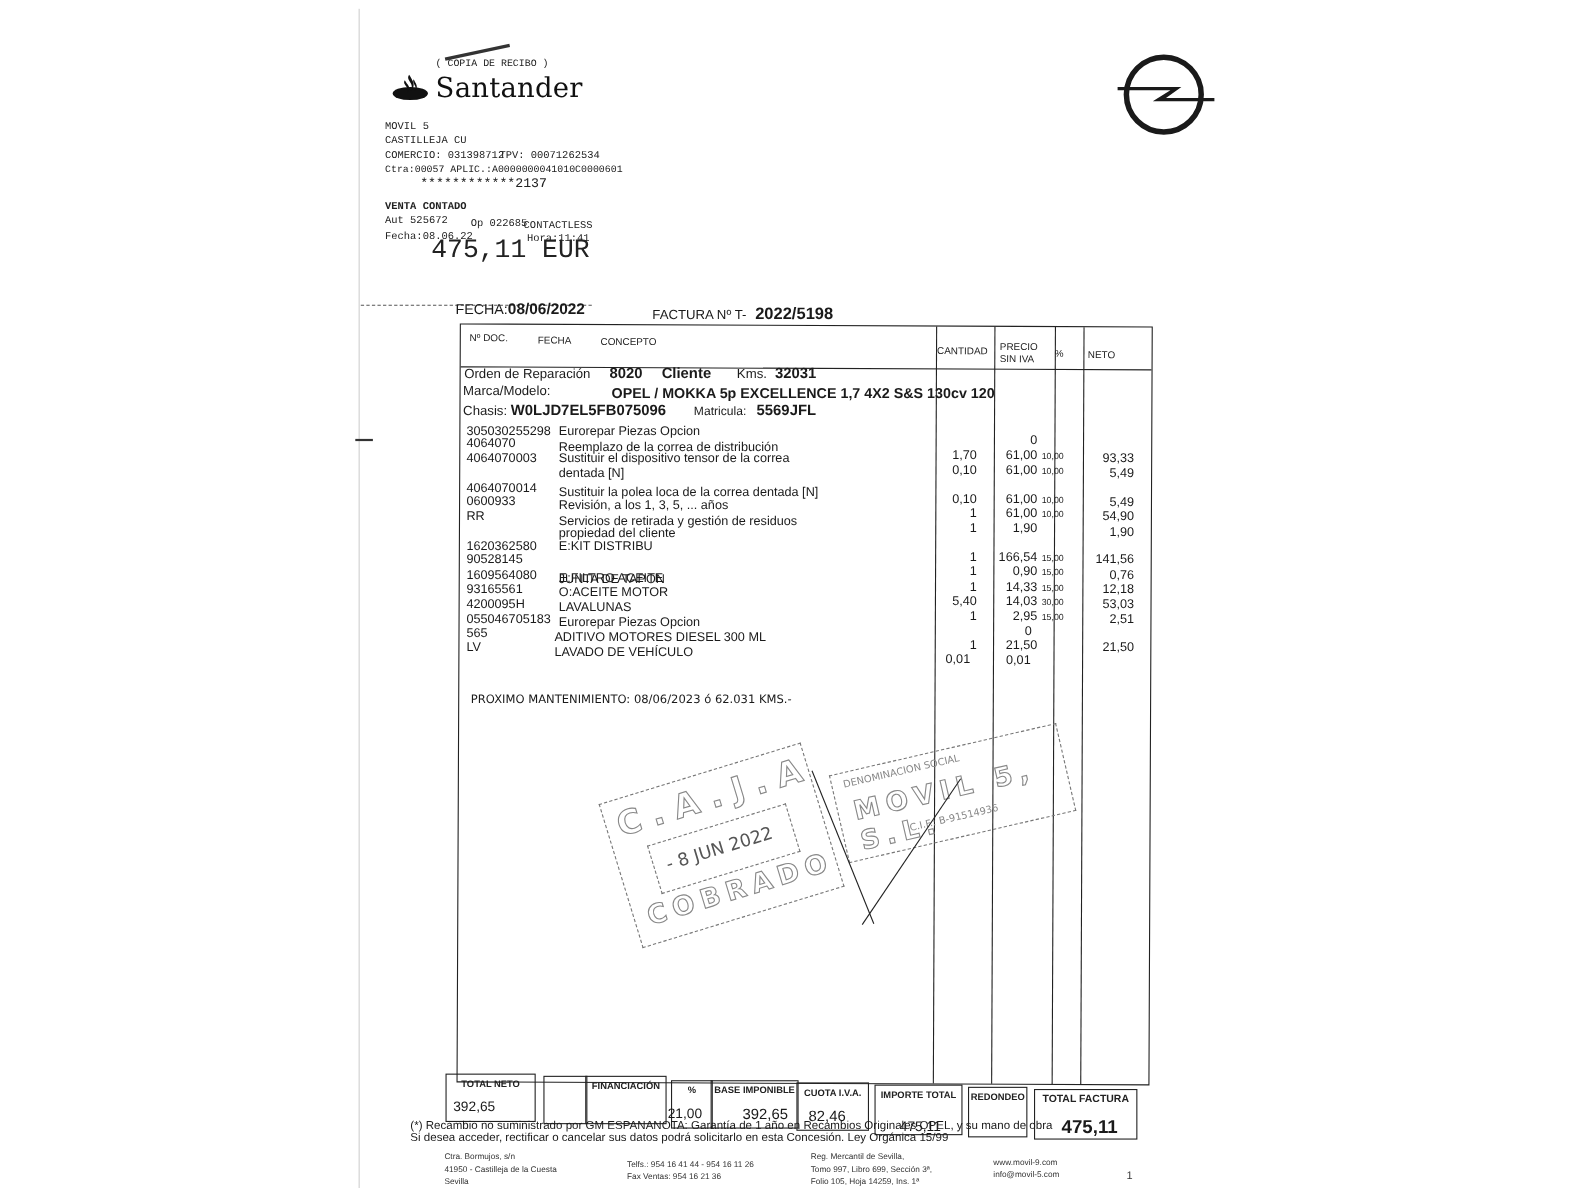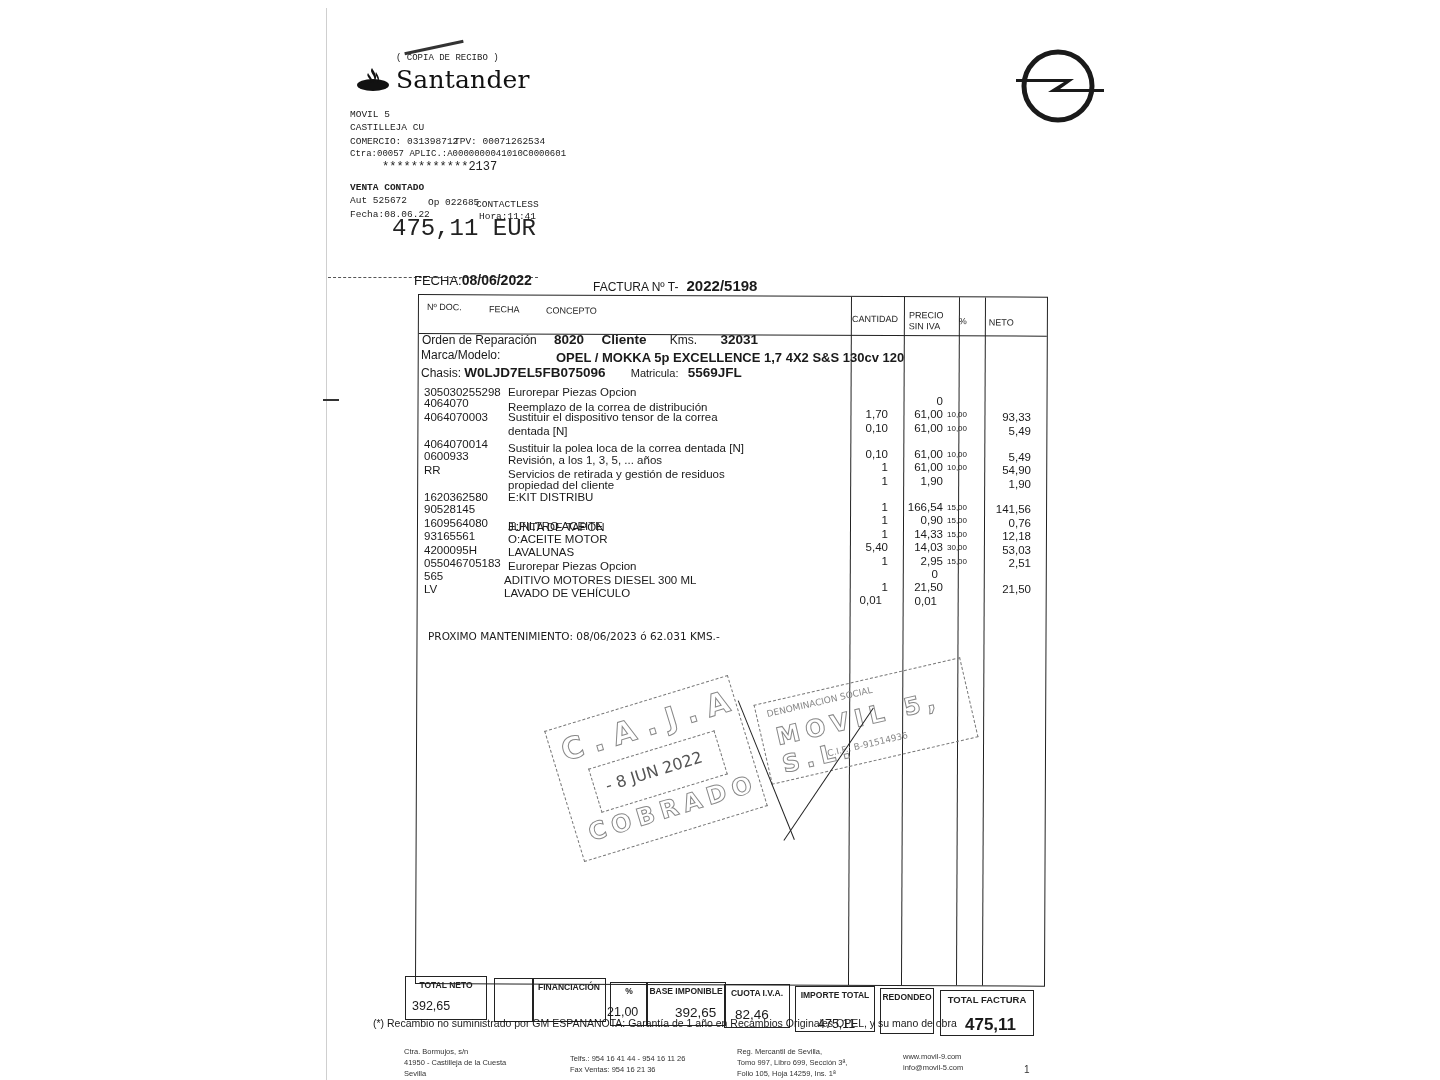--- a/index.html
+++ b/index.html
@@ -120,21 +120,21 @@
   <div class="th" style="left:490px; width:46px; top:13px">PRECIO SIN IVA</div>
   <div class="th" style="left:540px; width:26px; top:19px">%</div>
   <div class="th" style="left:570px; width:58px; top:20px">NETO</div>
 </div>
 
 <div class="bigline" style="left:422px; top:332px">
   <span>Orden de Reparación</span>
   <b style="margin-left:14px">8020</b>
   <b style="margin-left:14px">Cliente</b>
   <span style="margin-left:20px">Kms.</span>
-  <b style="margin-left:20px">32031</b>
+  <b style="margin-left:4px">32031</b>
 </div>
 <div class="bigline" style="left:421px; top:348px">Marca/Modelo:</div>
 <div class="bigline" style="left:556px; top:350px; font-weight:bold; font-size:13px">OPEL  /  MOKKA 5p EXCELLENCE 1,7 4X2 S&amp;S 130cv 120</div>
 <div class="bigline" style="left:421px; top:365px">
   <span>Chasis:</span>
   <b>W0LJD7EL5FB075096</b>
   <span style="margin-left:22px; font-size:11px">Matricula:</span>
   <b style="margin-left:6px">5569JFL</b>
 </div>
 
@@ -306,20 +306,21 @@
 <div class="tbox" style="left:880px; top:988px; width:52px; height:44px">
   <div class="tlabel">REDONDEO</div>
 </div>
 <div class="tbox" style="left:940px; top:990px; width:92px; height:44px">
   <div class="tlabel" style="font-size:9.5px">TOTAL FACTURA</div>
   <div class="tval" style="left:24px; top:24px; font-size:17px; font-weight:bold">475,11</div>
 </div>
 
 <div class="footer">
   <div>(*) Recambio no suministrado por GM ESPANANOTA: Garantía de 1 año en Recambios Originales OPEL, y su mano de obra</div>
+  <div>Si desea acceder, rectificar o cancelar sus datos podrá solicitarlo en esta Concesión. Ley Orgánica 15/99</div>
 </div>
 <div class="addr" style="left:404px; top:1046px">
   <div>Ctra. Bormujos, s/n</div>
   <div>41950 - Castilleja de la Cuesta</div>
   <div>Sevilla</div>
 </div>
 <div class="addr" style="left:570px; top:1053px">
   <div>Telfs.: 954 16 41 44 - 954 16 11 26</div>
   <div>Fax Ventas: 954 16 21 36</div>
 </div>

